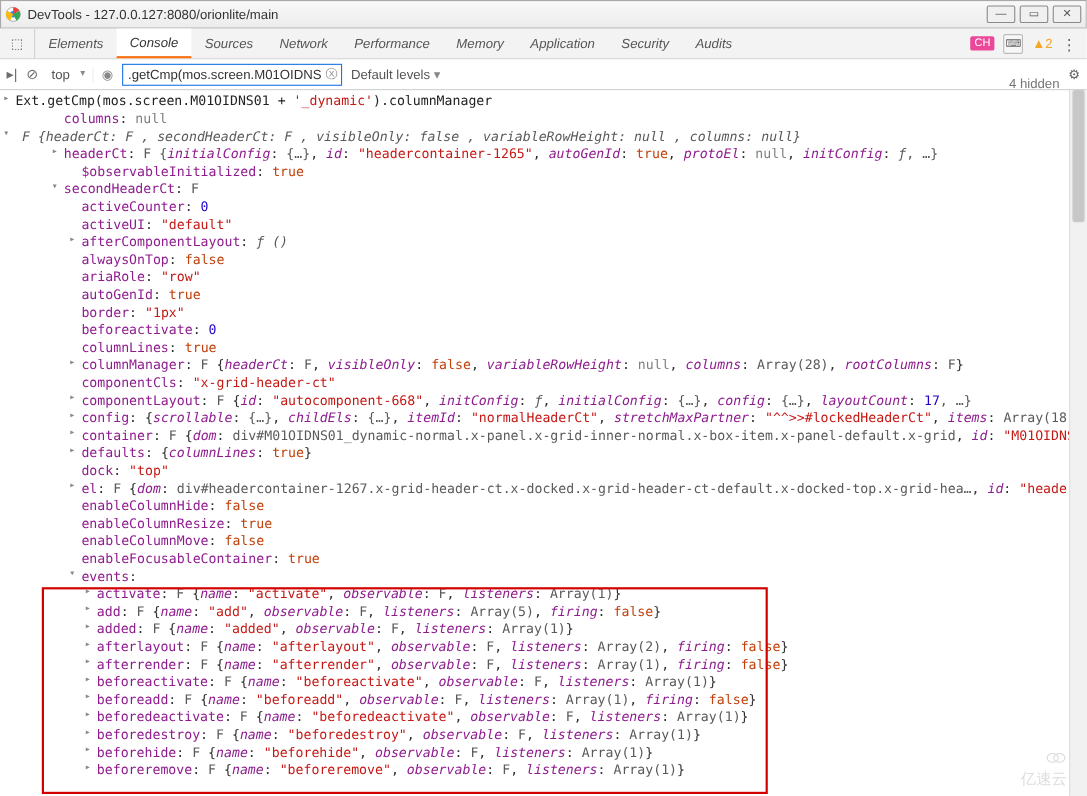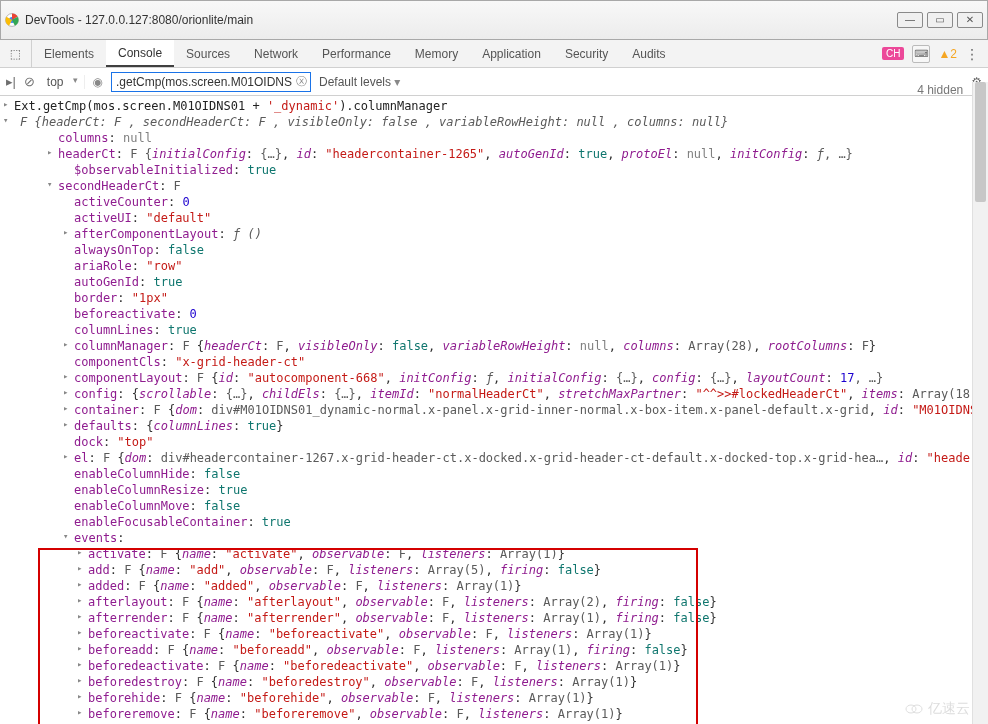--- a/index.html
+++ b/index.html
@@ -1,26 +1,26 @@
 <!DOCTYPE html>
 <html><head>
 <meta charset="utf-8">
 <style>
 * { box-sizing: border-box; margin: 0; padding: 0; }
 body { font-family: "Segoe UI", Arial, sans-serif; font-size: 12px; background: #fff; width: 988px; height: 724px; overflow: hidden; position: relative; }
-.titlebar { height: 40px; background: linear-gradient(#f8f8f8,#ececec); border: 1px solid #a8a8a8; display: flex; align-items: center; padding: 0 4px; }
+.titlebar { height: 26px; background: linear-gradient(#f8f8f8,#ececec); border: 1px solid #a8a8a8; display: flex; align-items: center; padding: 0 4px; }
 .titlebar .chrome-icon { width: 14px; height: 14px; margin-right: 6px; display:inline-block; }
 .titlebar .chrome-icon svg{width:14px;height:14px;}
 .titlebar-title { color:#333; }
 .win-buttons { margin-left: auto; display:flex; gap:4px; }
 .win-btn { width:26px; height:16px; border:1px solid #8a8a8a; background:#f0f0f0; border-radius:2px; font-size:10px; line-height:14px; text-align:center; color:#555; }
 .tabbar { height:28px; border-bottom:1px solid #d0d0d0; display:flex; align-items:stretch; background:#f3f3f3; }
 .tabbar .inspect { width:32px; display:flex; align-items:center; justify-content:center; border-right:1px solid #d0d0d0; color:#666; }
-.tab { padding:0 12px; display:flex; align-items:center; color:#555; cursor:default; }
-.tab.active { color:#333; border-bottom:2px solid #404040; background:#fff; }
+.tab { padding:0 12px; display:flex; align-items:center; color:#555; cursor:default;font-style:italic; }
+.tab.active { color:#333; border-bottom:2px solid #f97316; background:#fff; }
 .tabbar .right-group { margin-left:auto; display:flex; align-items:center; gap:8px; padding-right:8px; }
 .toggle-chip { background:#ec4899; color:#fff; font-size:10px; padding:1px 4px; border-radius:2px; }
 .icon-btn { width:18px; height:18px; border:1px solid #bbb; border-radius:2px; display:flex; align-items:center; justify-content:center; color:#666; font-size:10px; background:#f7f7f7;}
 .warning-icon{color:#f5a623;}
 .menu-dots{font-size:14px;letter-spacing:1px;color:#666;}
 .filterbar { height:28px; border-bottom:1px solid #d0d0d0; display:flex; align-items:center; gap:8px; padding:0 6px; background:#fff; }
 .fb-icon { color:#6e6e6e; font-size:13px; }
 .ctx { color:#555; padding:0 20px 0 4px; border-right:1px solid #eee; position:relative; }
 .ctx::after{content:"▾";position:absolute;right:6px;top:0;color:#888;font-size:9px;}
 .eye { color:#888; }
@@ -35,30 +35,30 @@
 .console { font-family: Menlo, Consolas, monospace; font-size:12px; color:#303030; height:640px; overflow:auto; padding:2px 0 2px 0; position:relative;}
 .line{white-space:nowrap; padding:1px 4px 1px 14px; position:relative;}
 .arrow::before{content:"▸"; position:absolute; left:3px; top:1px; color:#888; font-size:9px;}
 .arrow.open::before{content:"▾";}
 .ind2{padding-left:58px;} .ind2.arrow::before{left:47px;}
 .ind3{padding-left:74px;} .ind3.arrow::before{left:63px;}
 .k-prop{color:#8f1c8f;} 
 .k-ital{color:#8f1c8f; font-style:italic;}
 .k-str{color:#c41a16;}
 .k-num{color:#1c00cf;}
-.k-bool{color:#0f766e;}
+.k-bool{color:#c2410c;}
 .k-null{color:#808080;}
 .k-dim{color:#5a5a5a;}
 .k-dim-ital{color:#5a5a5a; font-style:italic;}
 .k-dark{color:#222;text-align:right;}
 .curly{color:#303030;}
 .redbox{position:absolute; border:2px solid #d40000; pointer-events:none;}
 .scrollbar{position:absolute; right:0; top:82px; width:16px; bottom:0; background:#f1f1f1; border-left:1px solid #e0e0e0;}
 .scrollbar-thumb{position:absolute; left:2px; right:2px; top:0; height:120px; background:#c7c7c7; border-radius:2px;}
-.watermark{position:absolute; right:18px; bottom:6px; color:#ddd; font-size:14px; pointer-events:none; display:flex; align-items:center; gap:4px;}
+.watermark{position:absolute; right:18px; bottom:6px; color:#ddd; font-size:14px; pointer-events:none; display:flex; align-items:flex-end; gap:4px;flex-direction:column;}
 .watermark svg{width:20px;height:14px;}
 </style>
 <style>#events-block .line.arrow::before{left:77px;}</style></head>
 <body>
 
 <div class="titlebar">
   <span class="chrome-icon">
     <svg viewBox="0 0 24 24">
         <circle cx="12" cy="12" r="11" fill="#fff" stroke="#888"></circle>
         <circle cx="12" cy="12" r="5" fill="#4285f4"></circle>
@@ -107,30 +107,30 @@
   <span class="levels">Default levels</span>
   <span class="spacer"></span>
   <span class="hidden-count">4 hidden</span>
   <span class="gear-icon">⚙</span>
 </div>
 
 <div class="console">
   <div class="line arrow">
     <span class="k-dark">Ext.getCmp(mos.screen.M01OIDNS01 + </span><span class="k-str">'_dynamic'</span><span class="k-dark">).columnManager</span>
   </div>
+  <div class="line ind2"><span class="k-prop">columns</span>: <span class="k-null">null</span></div>
+
   <div class="line arrow open" style="padding-left:20px;">
     <span class="k-dim-ital">F</span>
     <span class="k-dim-ital"> {headerCt: </span><span class="k-dim-ital">F</span>
     <span class="k-dim-ital">, secondHeaderCt: </span><span class="k-dim-ital">F</span>
     <span class="k-dim-ital">, visibleOnly: </span><span class="k-dim-ital">false</span>
     <span class="k-dim-ital">, variableRowHeight: </span><span class="k-dim-ital">null</span>
     <span class="k-dim-ital">, columns: </span><span class="k-dim-ital">null</span><span class="k-dim-ital">} </span>
   </div>
-
-  <div class="line ind2"><span class="k-prop">columns</span>: <span class="k-null">null</span></div>
 
   <div class="line ind2 arrow">
     <span class="k-prop">headerCt</span>: <span class="k-dim">F {</span><span class="k-ital">initialConfig</span>: <span class="k-dim">{…}</span>, <span class="k-ital">id</span>: <span class="k-str">"headercontainer-1265"</span>, <span class="k-ital">autoGenId</span>: <span class="k-bool">true</span>, <span class="k-ital">protoEl</span>: <span class="k-null">null</span>, <span class="k-ital">initConfig</span>: <span class="k-dim-ital">ƒ</span><span class="k-dim">, …}</span>
   </div>
 
   <div class="line ind3"><span class="k-prop">$observableInitialized</span>: <span class="k-bool">true</span></div>
 
   <div class="line ind2 arrow open"><span class="k-prop">secondHeaderCt</span>: <span class="k-dim">F</span></div>
   <div class="line ind3"><span class="k-prop">activeCounter</span>: <span class="k-num">0</span></div>
   <div class="line ind3"><span class="k-prop">activeUI</span>: <span class="k-str">"default"</span></div>

